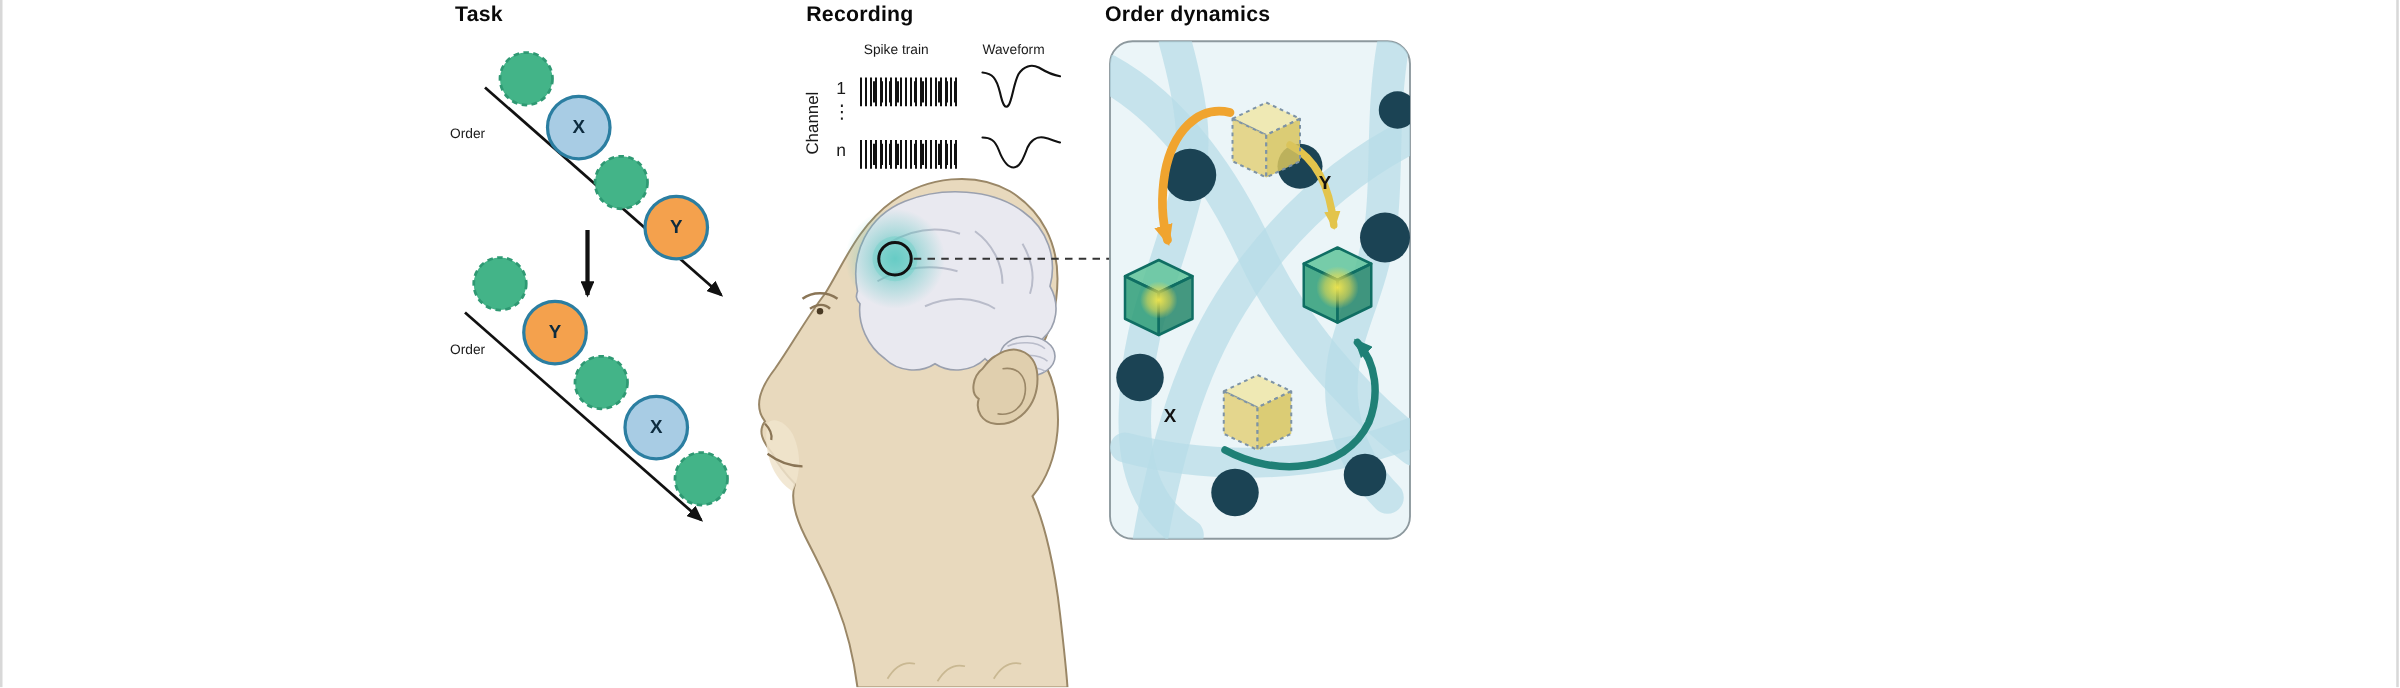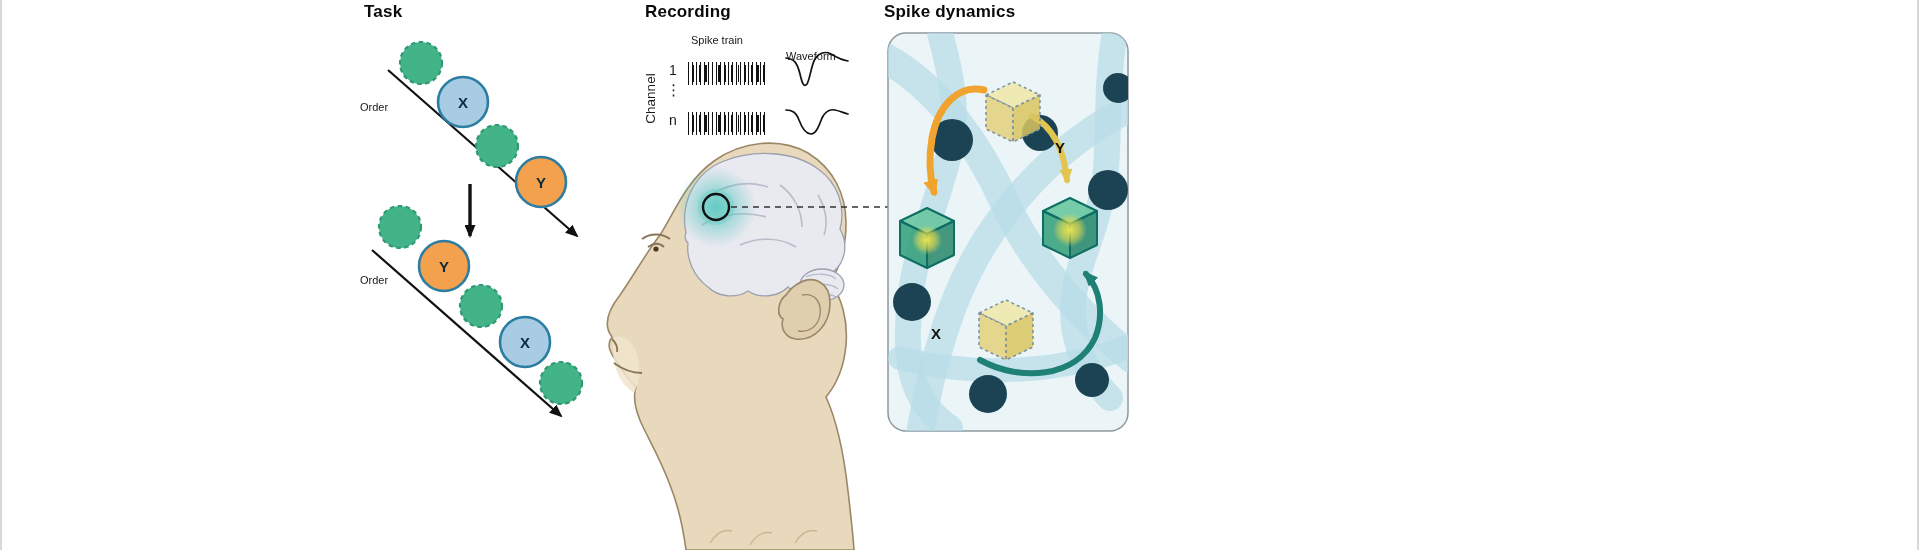--- a/index.html
+++ b/index.html
@@ -59,21 +59,21 @@
   <div class="abs small-label" style="left:360px;top:274px;">Order</div>
 
   <div class="abs circle-letter" style="left:463px;top:102px;">X</div>
   <div class="abs circle-letter" style="left:541px;top:182px;">Y</div>
   <div class="abs circle-letter" style="left:444px;top:266px;">Y</div>
   <div class="abs circle-letter" style="left:525px;top:342px;">X</div>
 
   <div class="abs panel-title" style="left:645px;top:2px;text-align:right;">Recording</div>
 
   <div class="abs small-label" style="left:691px;top:34px;">Spike train</div>
-  <div class="abs small-label" style="left:786px;top:50px;">Waveform</div>
+  <div class="abs small-label" style="left:786px;top:34px;">Waveform</div>
 
   <div class="abs small-label rot" style="left:620px;top:91px;width:60px;font-size:13.5px;">Channel</div>
   <div class="abs ch-num" style="left:666px;top:62px;">1</div>
   <div class="abs ch-num" style="left:666px;top:82px;font-size:15px;line-height:1;">⋮</div>
   <div class="abs ch-num" style="left:666px;top:112px;">n</div>
 
   <div class="abs spike-block" style="left:688px;top:62px;"></div>
   <div class="abs spike-block" style="left:688px;top:112px;"></div>
 
   <svg class="abs" style="left:780px;top:28px;" width="75" height="125" viewBox="0 0 75 125">
@@ -137,21 +137,21 @@
              C186,190 188,176 196,170 C199,166 202,162 206,160 Z" fill="#e0cfae" stroke="#9a8767" stroke-width="1.6"></path>
     <path d="M212,170 C224,168 232,176 230,190 C228,202 218,208 208,206" fill="none" stroke="#9a8767" stroke-width="1.3"></path>
 
     <g fill="none" stroke="#c9b892" stroke-width="1.4">
       <path d="M120,418 C126,408 134,404 142,406"></path>
       <path d="M160,420 C166,410 174,406 182,408"></path>
       <path d="M205,418 C211,408 219,404 227,406"></path>
     </g>
   </svg>
 
-  <div class="abs panel-title" style="left:884px;top:2px;">Spike dynamics</div>
+  <div class="abs panel-title" style="left:884px;top:2px;">Order dynamics</div>
 
   <svg class="abs" style="left:880px;top:28px;" width="260" height="410" viewBox="0 0 260 410">
     <defs>
       <clipPath id="panelClip">
           <rect x="8" y="5" width="240" height="398" rx="18"></rect>
         </clipPath>
       <radialGradient id="cubeGlowY">
         <stop offset="0%" stop-color="#f5e84f" stop-opacity="0.95"></stop>
         <stop offset="60%" stop-color="#f0dd4a" stop-opacity="0.55"></stop>
         <stop offset="100%" stop-color="#f0dd4a" stop-opacity="0"></stop>

